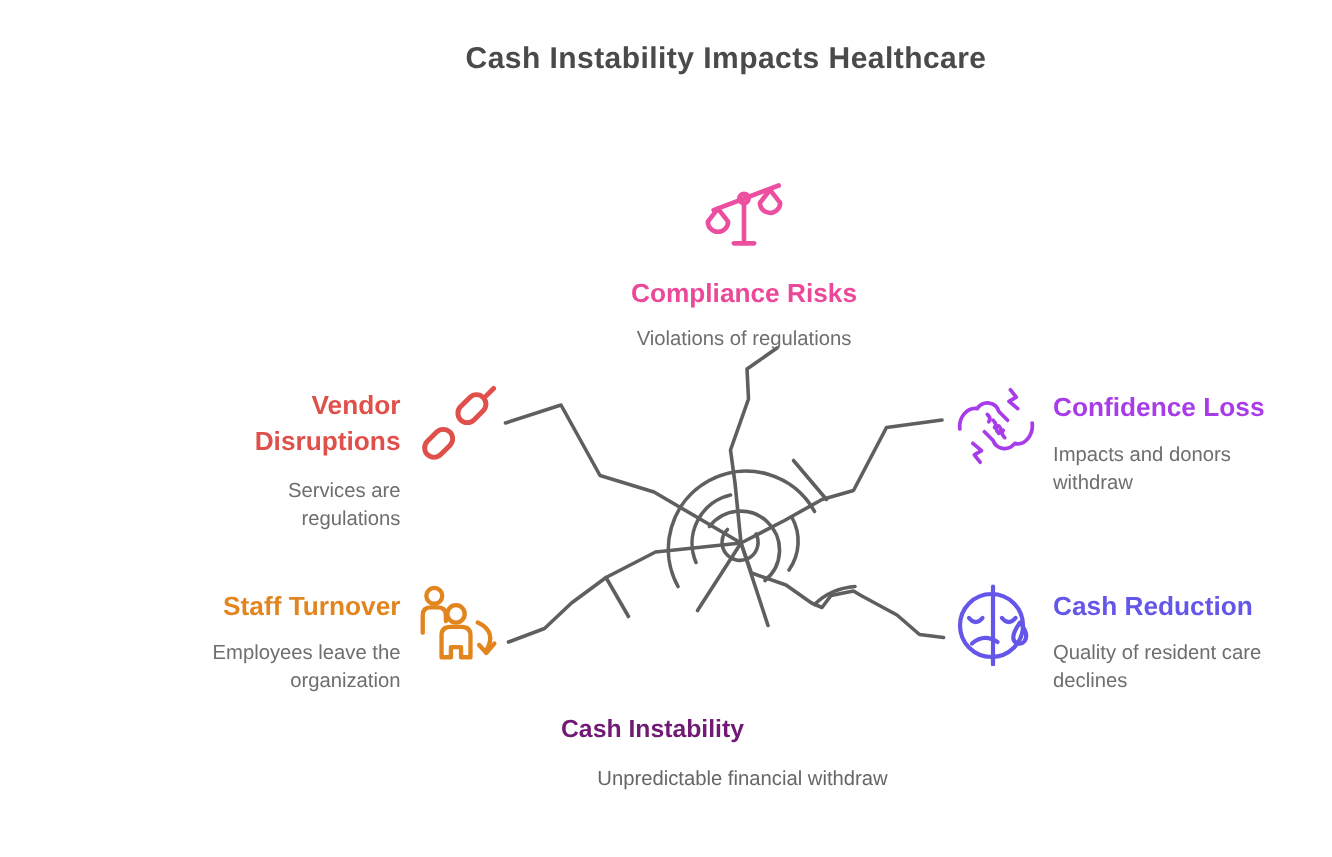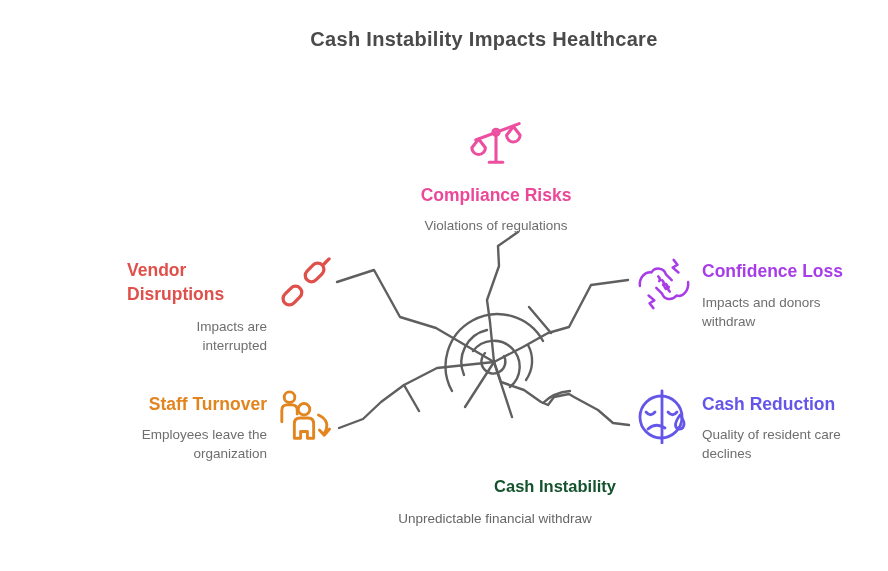--- a/index.html
+++ b/index.html
@@ -16,34 +16,34 @@
   .web-svg path{stroke:currentColor;fill:none;stroke-width:2.4;stroke-linecap:round;stroke-linejoin:round;}
   .icon{position:absolute;display:block;}
   .icon svg{display:block;}
   .icon svg *{stroke:currentColor;fill:none;stroke-linecap:round;stroke-linejoin:round;}
   .node-title{font-size:17.5px;font-weight:bold;line-height:24px;}
   .node-desc{font-size:13.5px;color:#6e6e6e;line-height:18.5px;}
   
   .t-compliance-title{position:absolute;left:306px;top:183px;width:300px;text-align:center;}
   .t-compliance-desc{position:absolute;left:306px;top:217px;width:300px;text-align:center;}
   
-  .t-vendor-title{position:absolute;right:661px;top:258px;width:140px;}
+  .t-vendor-title{position:absolute;right:661px;top:258px;width:140px;text-align:right;}
   .t-vendor-desc{position:absolute;right:661px;top:318px;width:125px;text-align:right;}
   
   .t-staff-title{position:absolute;right:661px;top:392px;width:200px;text-align:right;white-space:nowrap;}
   .t-staff-desc{position:absolute;right:661px;top:426px;width:150px;text-align:right;}
   
   .t-confidence-title{position:absolute;left:662px;top:259px;width:210px;text-align:left;white-space:nowrap;}
   .t-confidence-desc{position:absolute;left:662px;top:294px;width:150px;text-align:left;}
   
   .t-care-title{position:absolute;left:662px;top:392px;width:210px;text-align:left;white-space:nowrap;}
   .t-care-desc{position:absolute;left:662px;top:426px;width:140px;text-align:left;}
   
-  .center-label{position:absolute;left:334px;top:477px;width:242px;text-align:right;
-    font-size:16.5px;font-weight:bold;color:#14532d;}
+  .center-label{position:absolute;left:334px;top:477px;width:242px;text-align:left;
+    font-size:16.5px;font-weight:bold;color:#701a75;}
   .center-desc{position:absolute;left:354px;top:510px;width:202px;text-align:center;
     font-size:13.5px;color:#666;line-height:18.5px;}
 </style>
 </head>
 <body>
 
 <div class="canvas">
 
   <div class="main-title">Cash Instability Impacts Healthcare</div>
 
@@ -79,21 +79,21 @@
   <div class="node-desc t-compliance-desc">Violations of regulations</div>
 
   <span class="icon" style="left: 237px; top: 257px; color: rgb(224, 80, 75);">
     <svg width="54" height="54" viewBox="0 0 56 56" stroke-width="3.4">
       <rect x="5" y="33.5" width="22" height="13" rx="6.5" transform="rotate(-45 16 40)"></rect>
       <rect x="28" y="9.5" width="22" height="13" rx="6.5" transform="rotate(-45 39 16)"></rect>
       <path d="M49,7 L54,2"></path>
     </svg>
   </span>
   <div class="node-title t-vendor-title" style="color: rgb(224, 80, 75);">Vendor Disruptions</div>
-  <div class="node-desc t-vendor-desc">Impacts are interrupted</div>
+  <div class="node-desc t-vendor-desc">Services are regulations</div>
 
   <span class="icon" style="left: 236px; top: 389px; color: rgb(226, 133, 31);">
     <svg width="56" height="54" viewBox="0 0 56 56" stroke-width="3">
       <circle cx="13" cy="8.5" r="5.5"></circle>
       <path d="M5,34 L5,22 Q5,16.5 10.5,16.5 L15.5,16.5 Q21,16.5 21,22 L21,26"></path>
       <circle cx="28" cy="21" r="6"></circle>
       <path d="M18,51 L18,36 Q18,30 24,30 L32,30 Q38,30 38,36 L38,51 L31.5,51 L31.5,44 L24.5,44 L24.5,51 Z"></path>
       <path d="M43,27 C52,31 54,38 49,46"></path>
       <path d="M44,42.5 L49,48 L54.5,41.5"></path>
     </svg>

